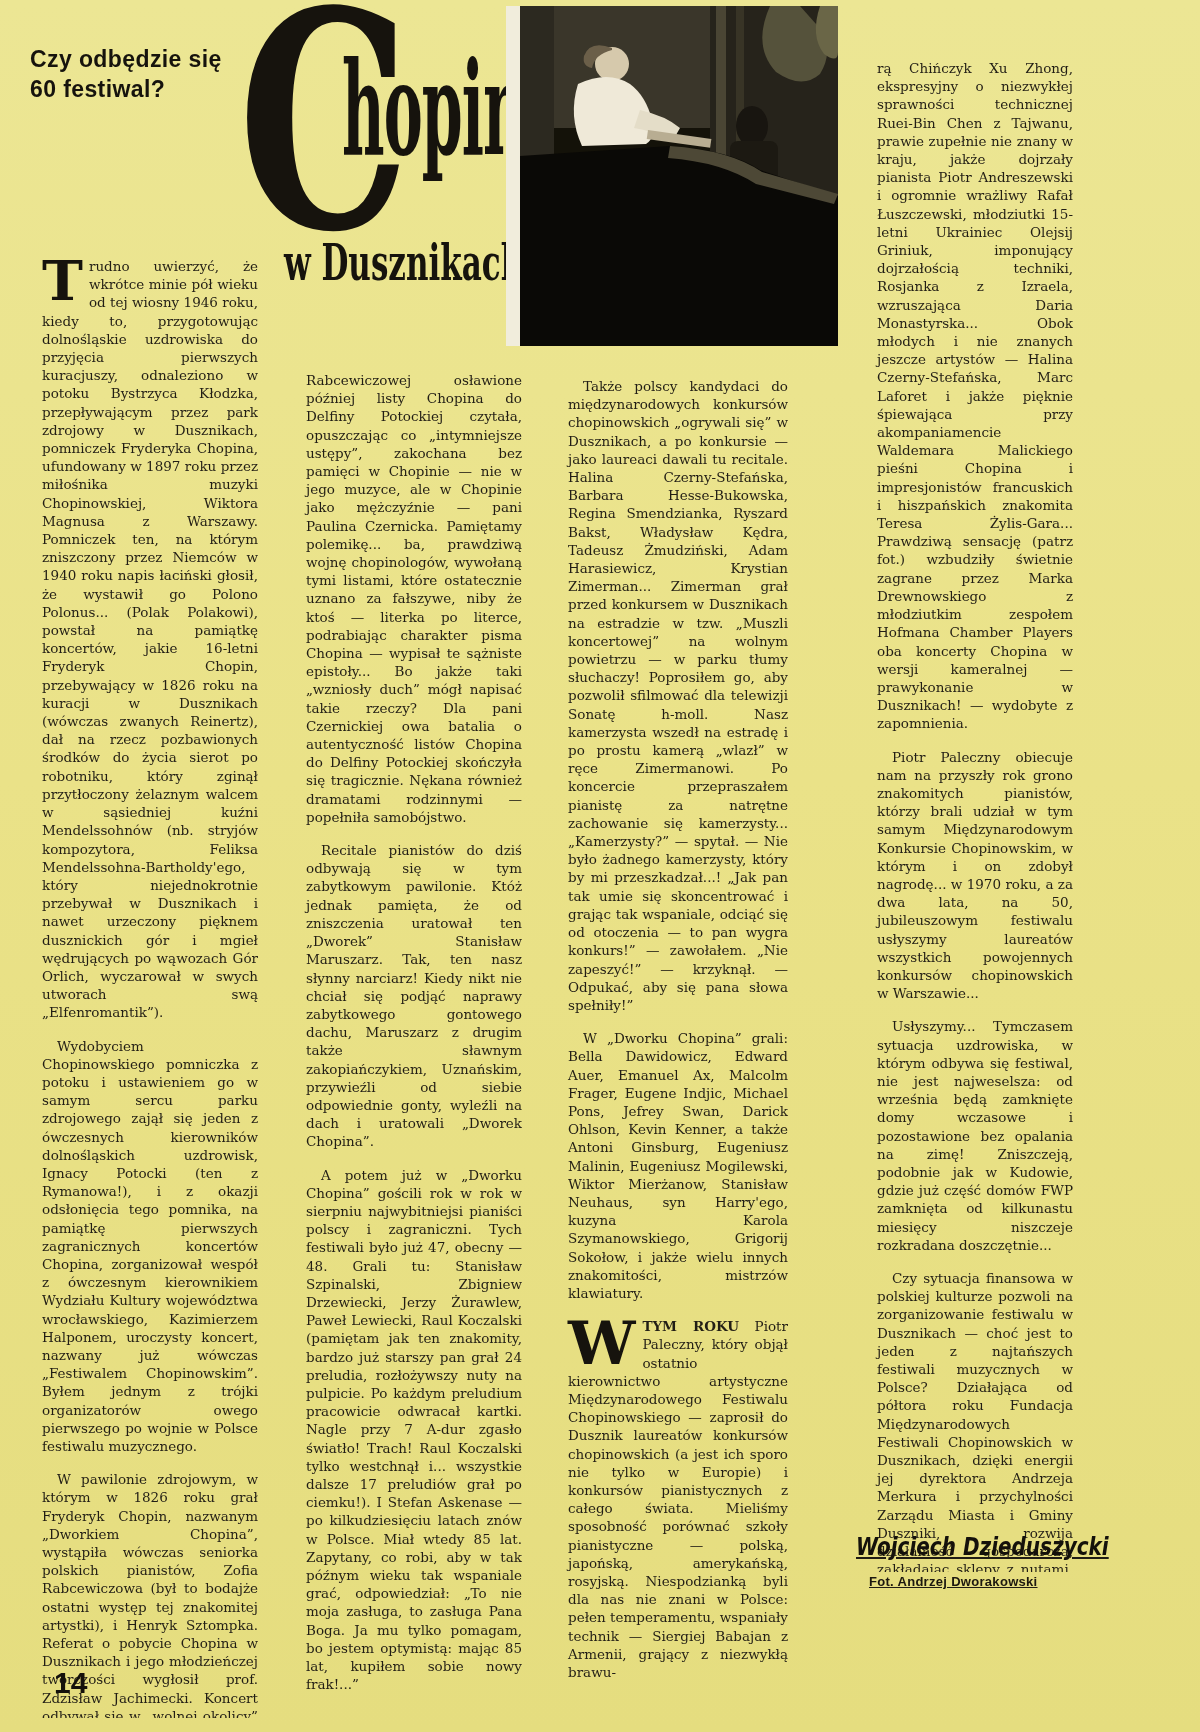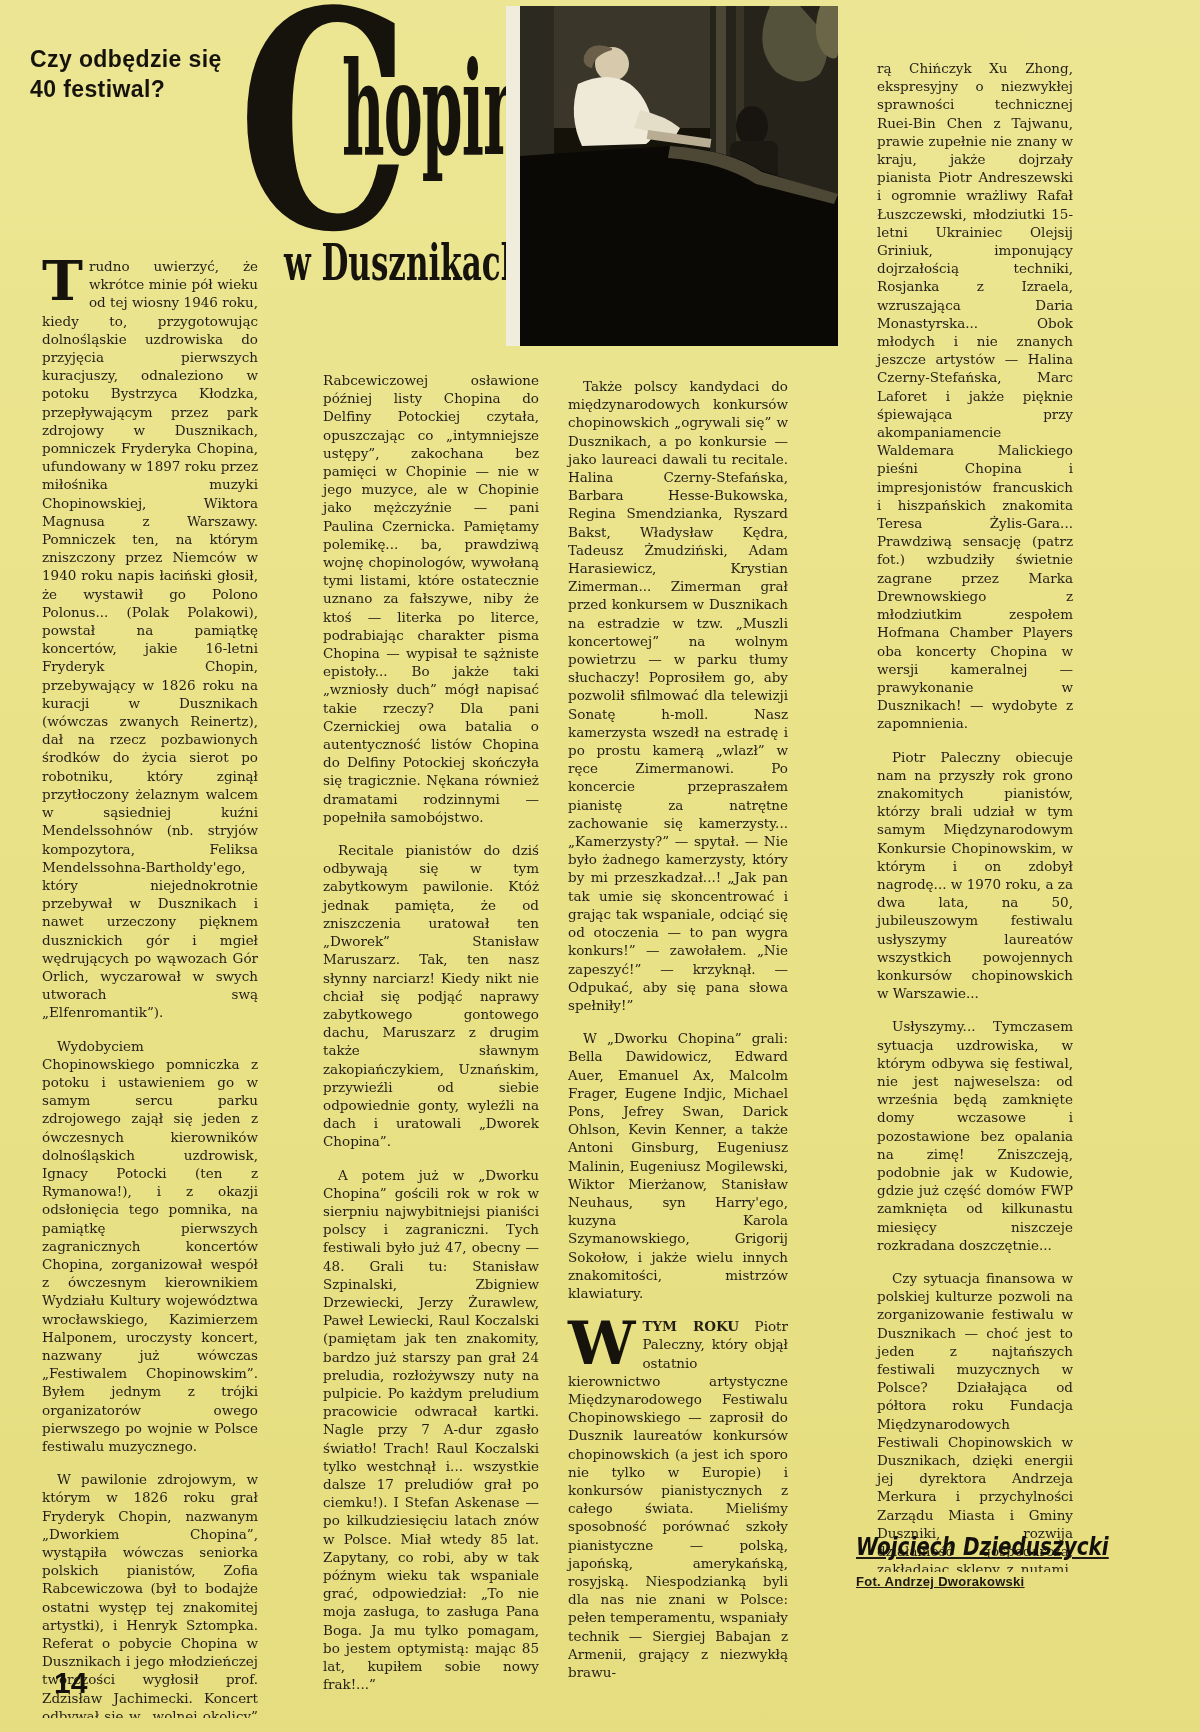--- a/index.html
+++ b/index.html
@@ -19,47 +19,47 @@
     font-size:130px;line-height:130px;letter-spacing:-2px;transform:scaleX(.45);transform-origin:left top;}
   .subtitle{position:absolute;left:46px;top:238px;font-family:"DejaVu Serif",serif;font-weight:bold;
     font-size:50px;line-height:50px;transform:scaleX(.62);transform-origin:left top;white-space:nowrap;}
   
   .photo{position:absolute;left:506px;top:6px;width:332px;height:340px;margin:0;display:flex;}
   .photo-margin{width:14px;height:100%;background:#f1eddc;}
   .photo svg{width:318px;height:340px;display:block;}
   
   .col{position:absolute;overflow:hidden;}
   .col1{left:27px;top:242px;width:246px;height:1476px;}
-  .col2{left:308px;top:356px;width:246px;height:1362px;}
+  .col2{left:291px;top:356px;width:246px;height:1362px;}
   .col3{left:553px;top:362px;width:250px;height:1356px;}
   .col4{left:862px;top:44px;width:226px;height:1528px;}
   .para{margin:15px;text-align:justify;font-size:13.5px;line-height:18.2px;color:#221e15;}
   .indent{text-indent:15px;}
   .dropcap{float:left;font-family:"DejaVu Serif",serif;font-weight:bold;
     font-size:55px;line-height:42px;padding:3px 6px 0 0;color:#16130d;}
   .dropcap-w{font-size:60px;line-height:46px;padding-right:7px;}
   .lead{font-weight:bold;}
   
   .byline{position:absolute;left:856px;top:1532px;width:250px;text-decoration:underline;}
   .author{font-family:"DejaVu Sans",sans-serif;font-weight:bold;font-style:italic;
     font-size:25px;line-height:30px;transform:scaleX(.8);transform-origin:left top;
     white-space:nowrap;color:#14110b;}
   .credit{margin-top:12px;font-family:"Liberation Sans",sans-serif;font-weight:bold;
-    font-size:13px;letter-spacing:.3px;color:#1c180f;}
+    font-size:13px;letter-spacing:.3px;color:#1c180f;margin-left:13px;}
   .pagenum{position:absolute;left:22px;top:1666px;font-family:"Liberation Sans",sans-serif;
     font-weight:bold;font-size:30px;color:#14110b;margin-left:32px;}
 </style>
 </head>
 <body>
 
 <div class="page">
 
   <header class="kicker">
     <div class="kicker-line">Czy odbędzie się</div>
-    <div class="kicker-line">40 festiwal?</div>
+    <div class="kicker-line">60 festiwal?</div>
   </header>
 
   <div class="masthead">
     <span class="title-c">C</span>
     <span class="title-rest">hopin</span>
     <div class="subtitle">w Dusznikach</div>
   </div>
 
   <figure class="photo">
     <div class="photo-margin"></div>

